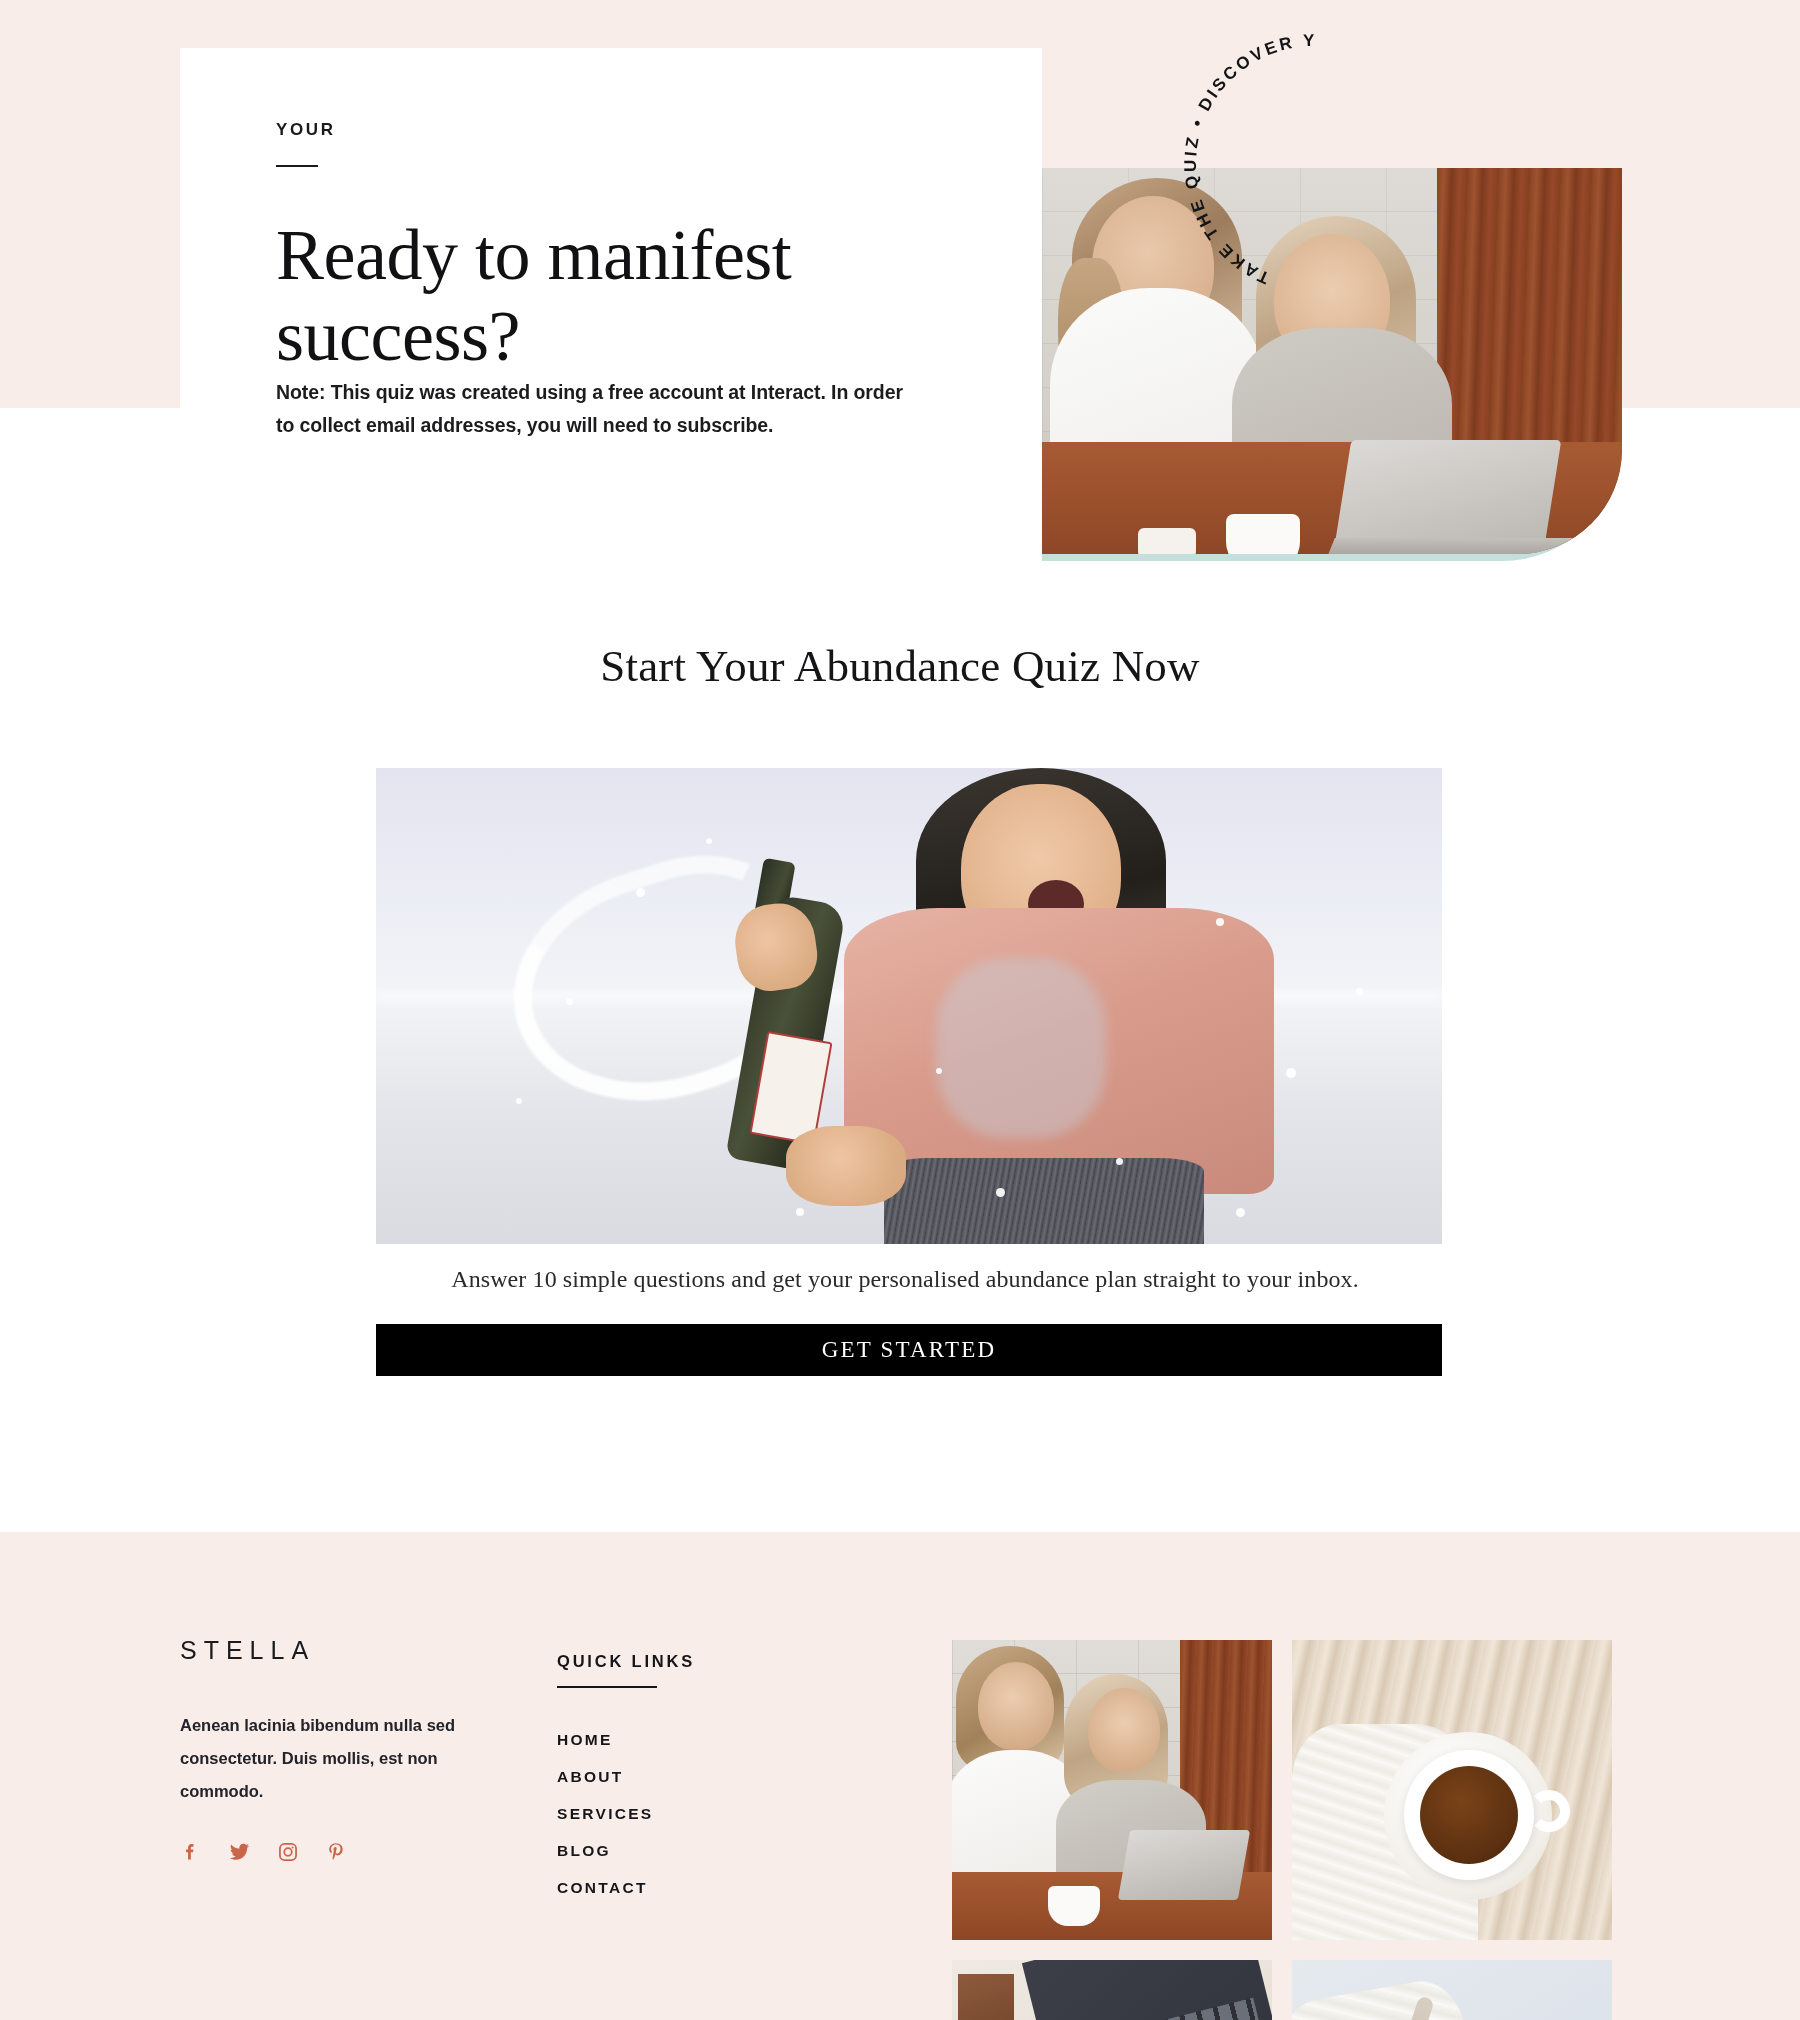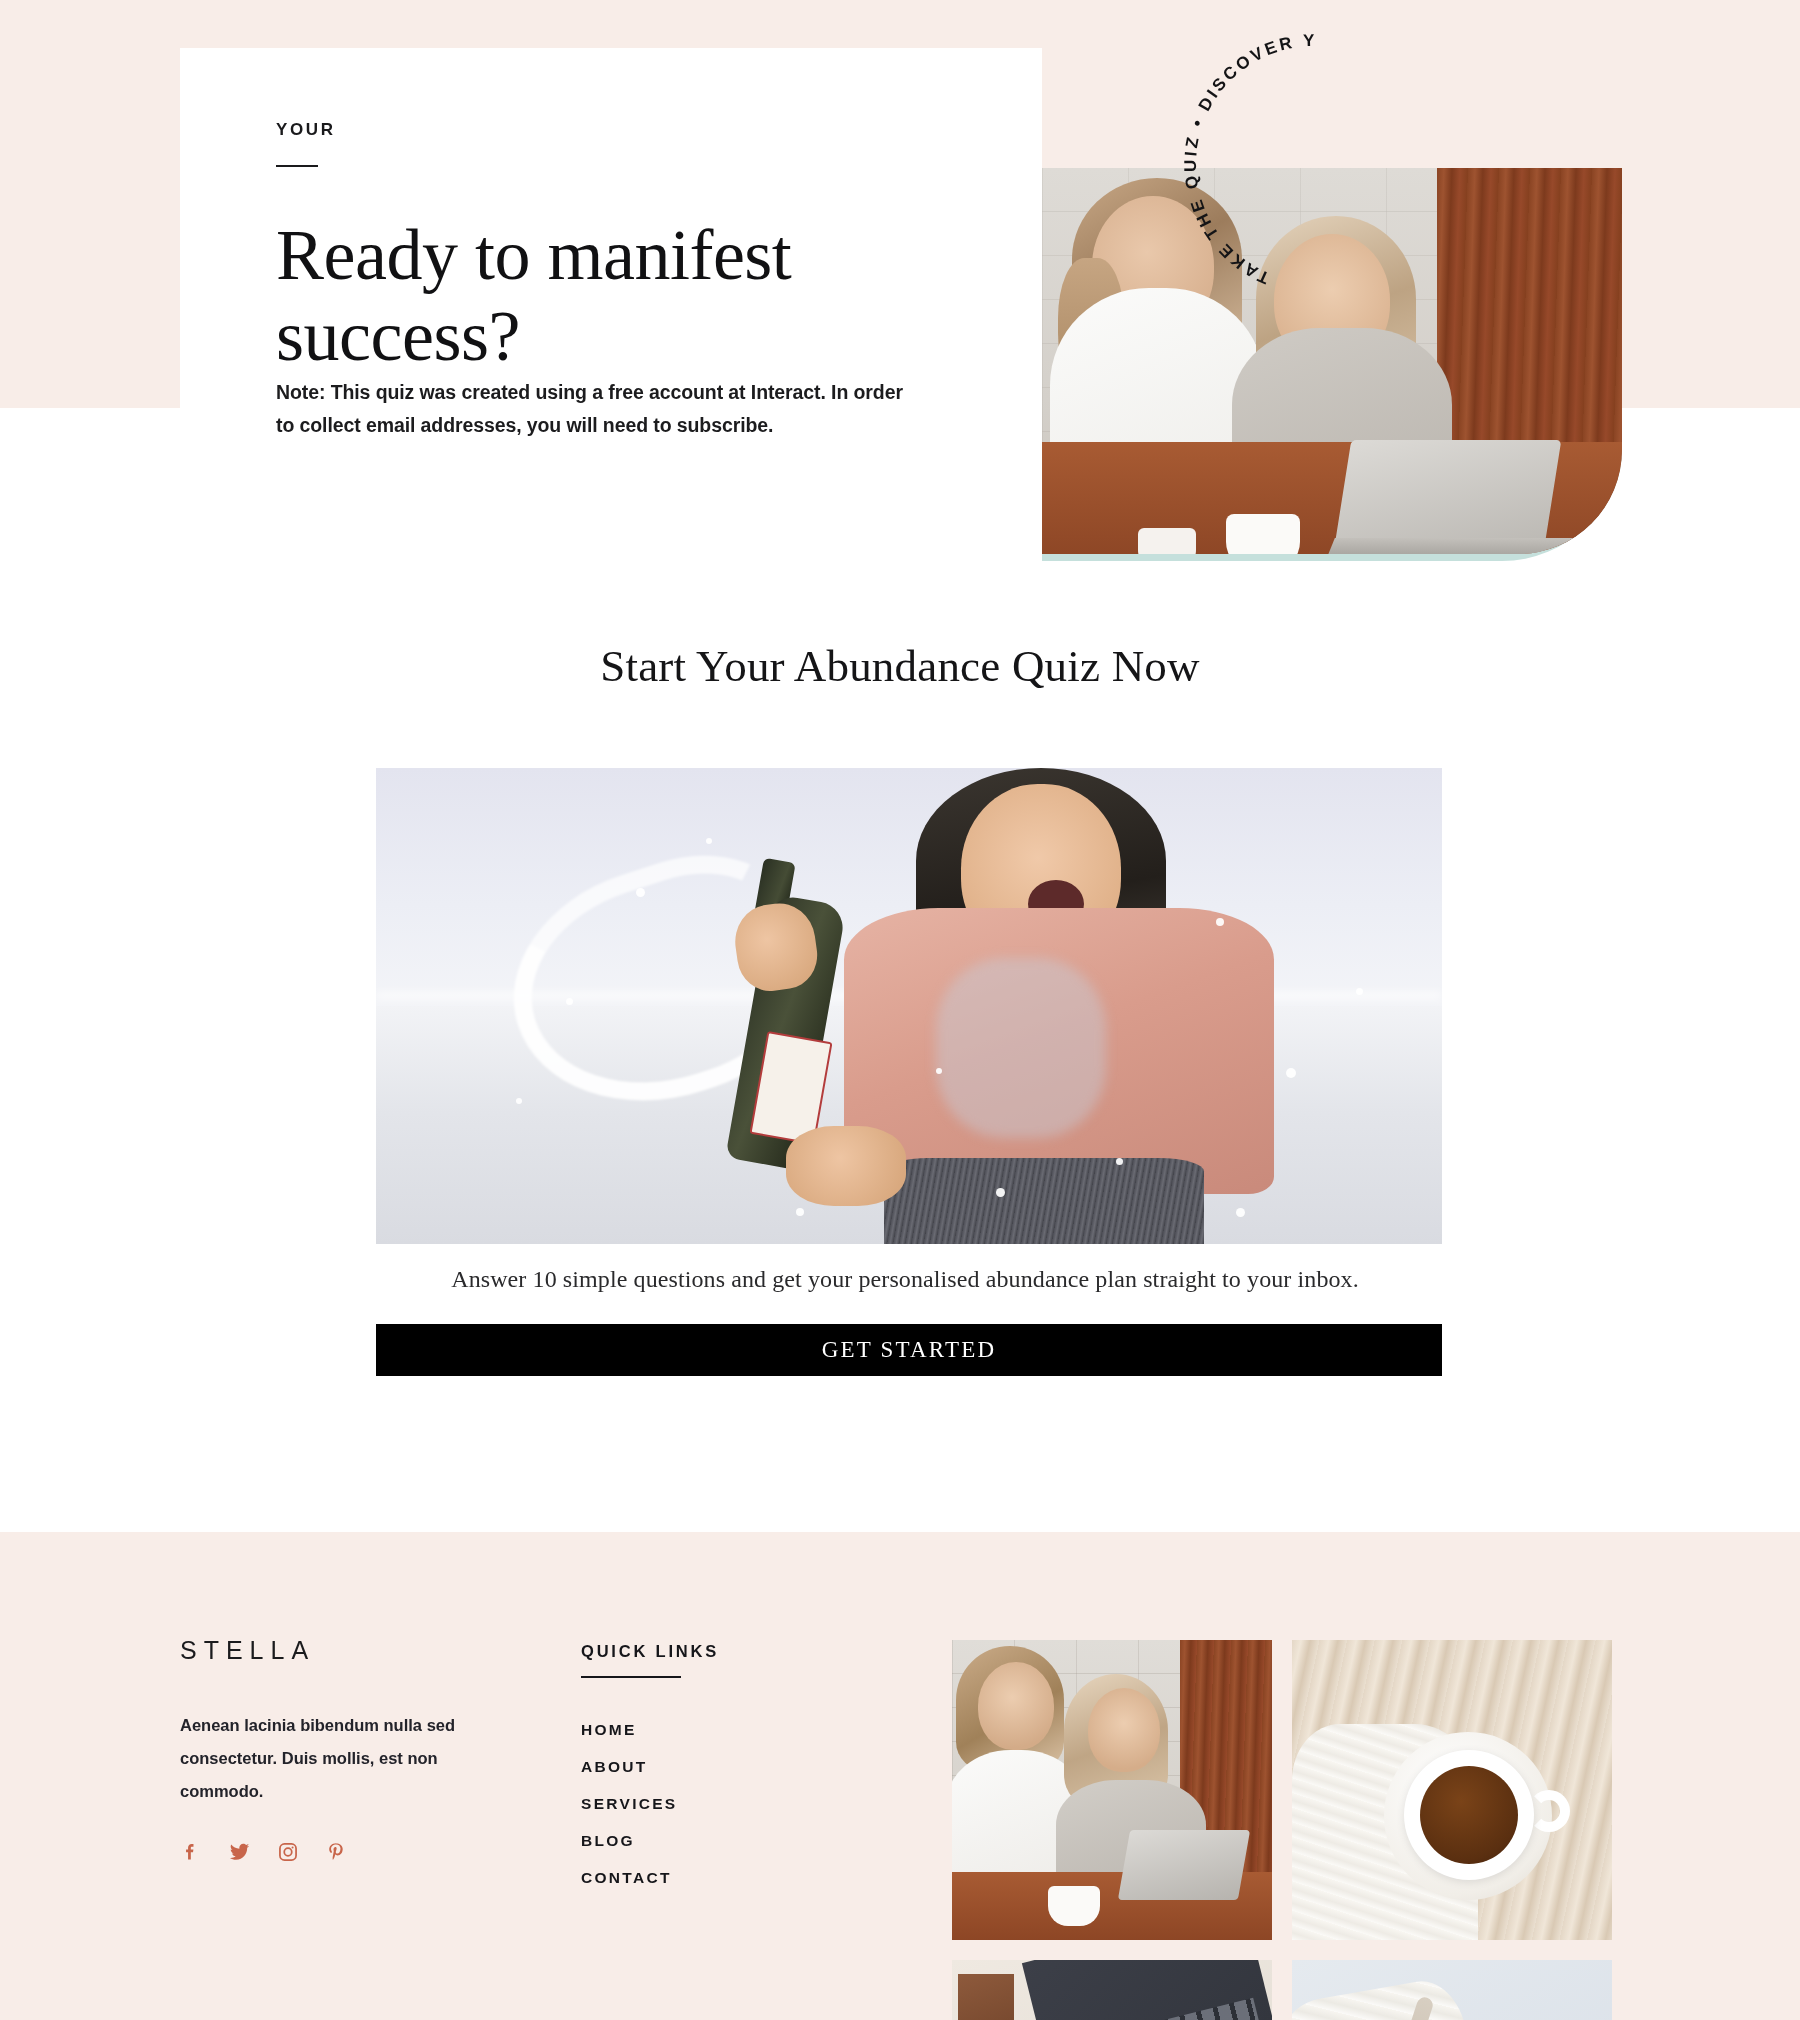--- a/index.html
+++ b/index.html
@@ -427,23 +427,22 @@
   }
   .socials a {
     color: #C8654A;
     display: inline-flex;
   }
   .socials svg { display: block; }
 
   .footer-links {
     position: absolute;
     left: 557px;
-    top: 110px;
+    top: 120px;
     width: 230px;
-    margin-left: 24px;
   }
   .links-title {
     font-size: 16.5px;
     letter-spacing: 2.8px;
     font-weight: 700;
     color: #16161a;
   }
   .links-rule {
     width: 100px;
     height: 2px;

